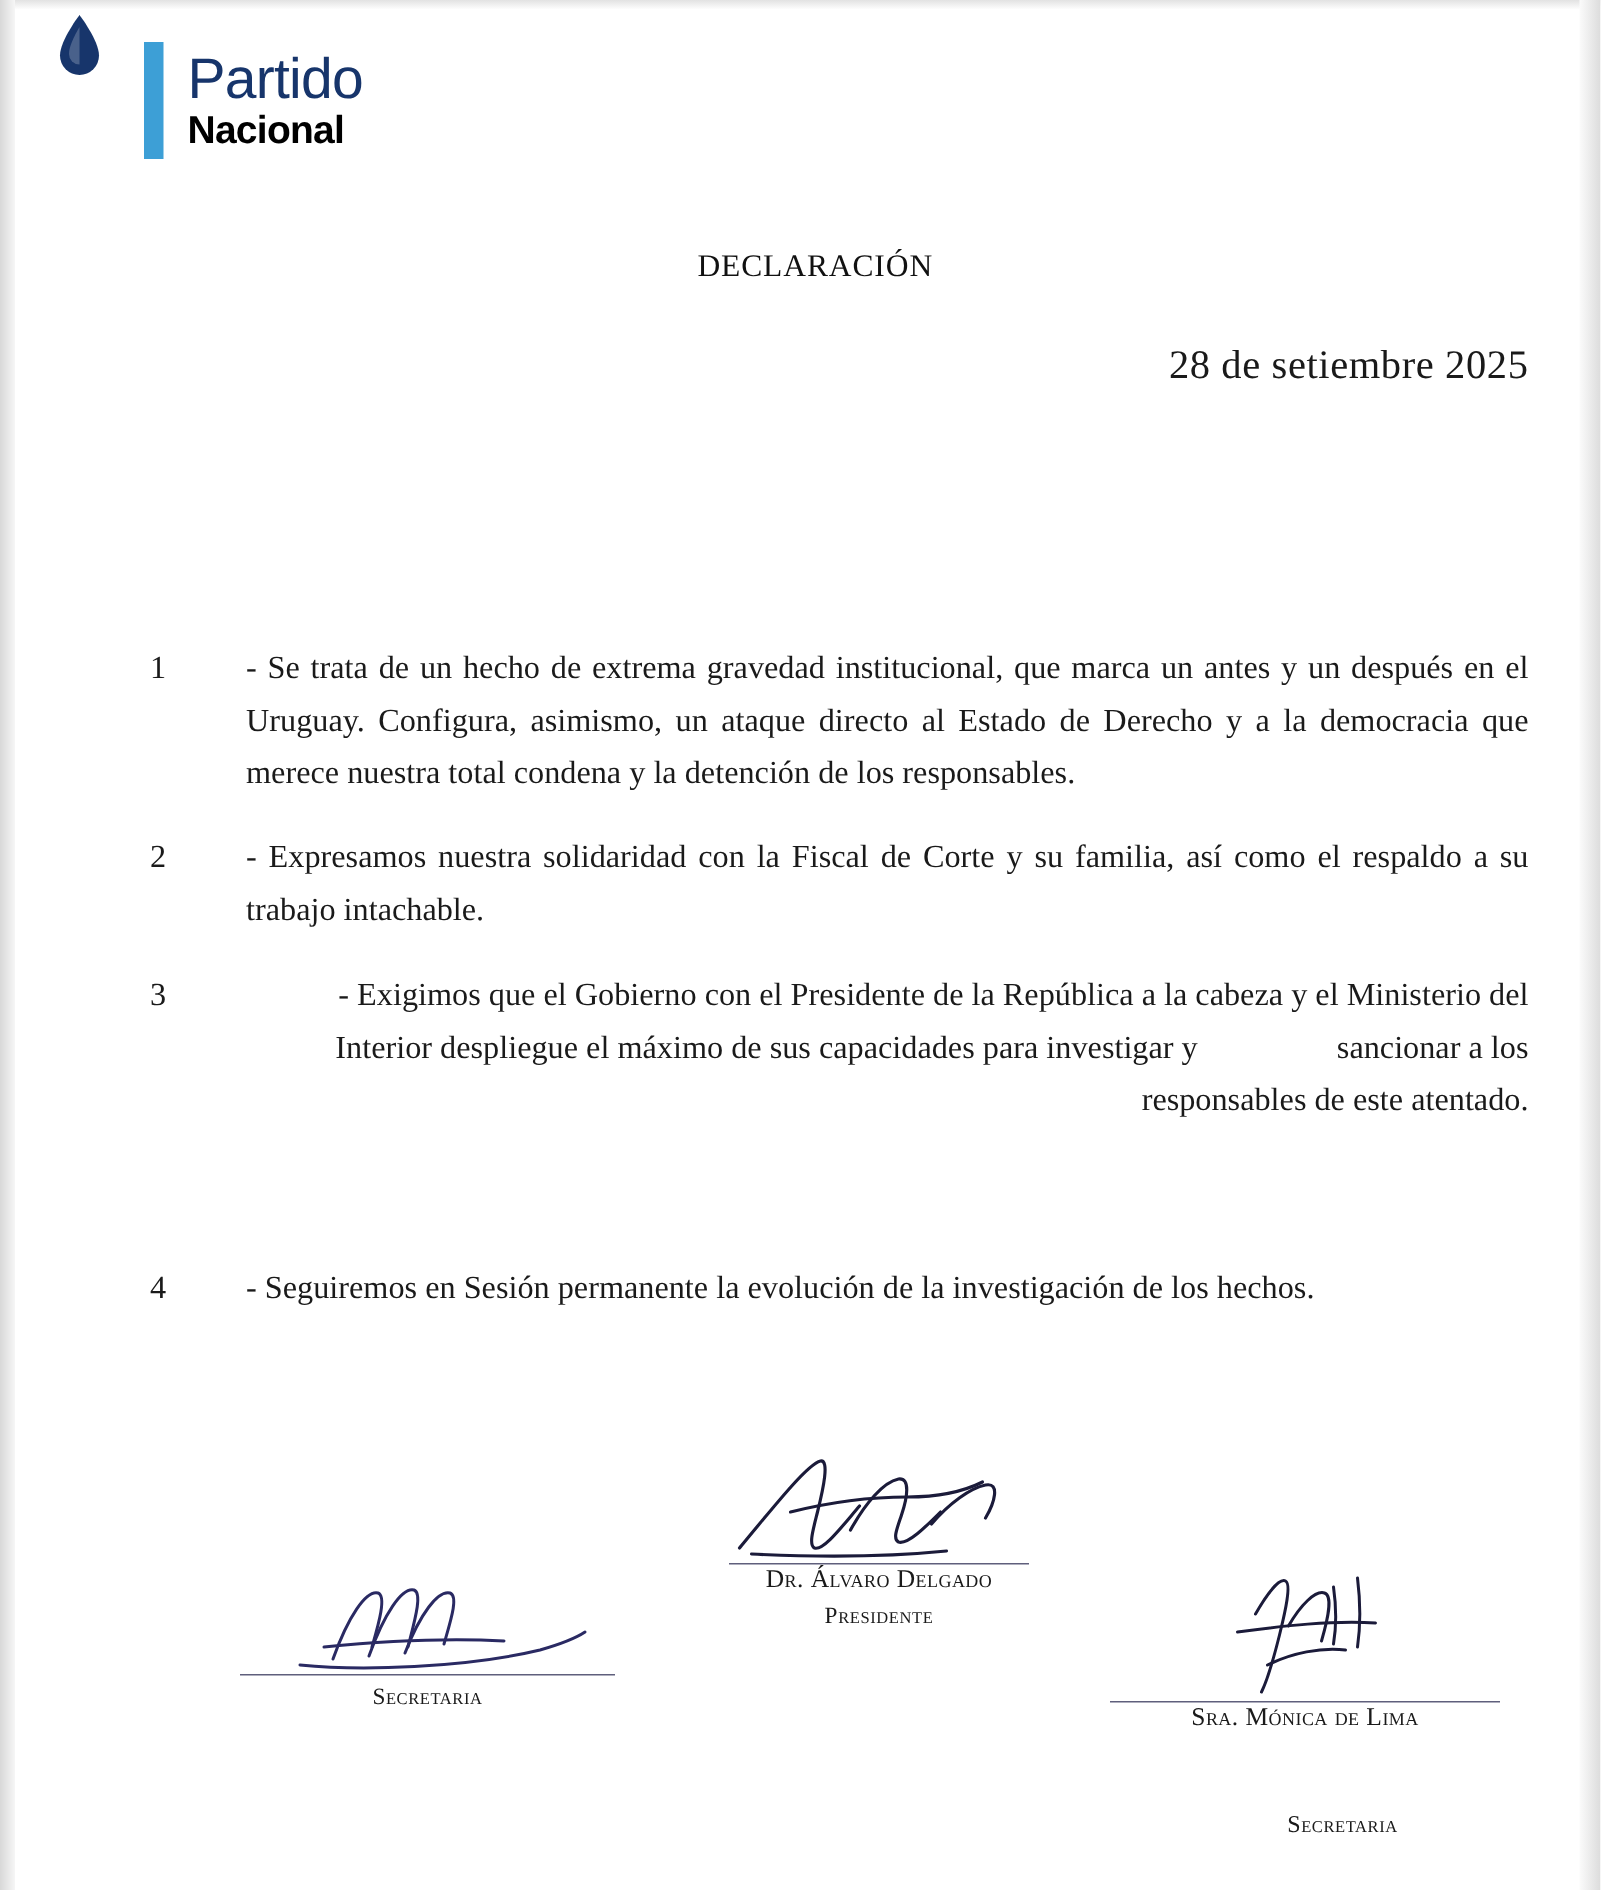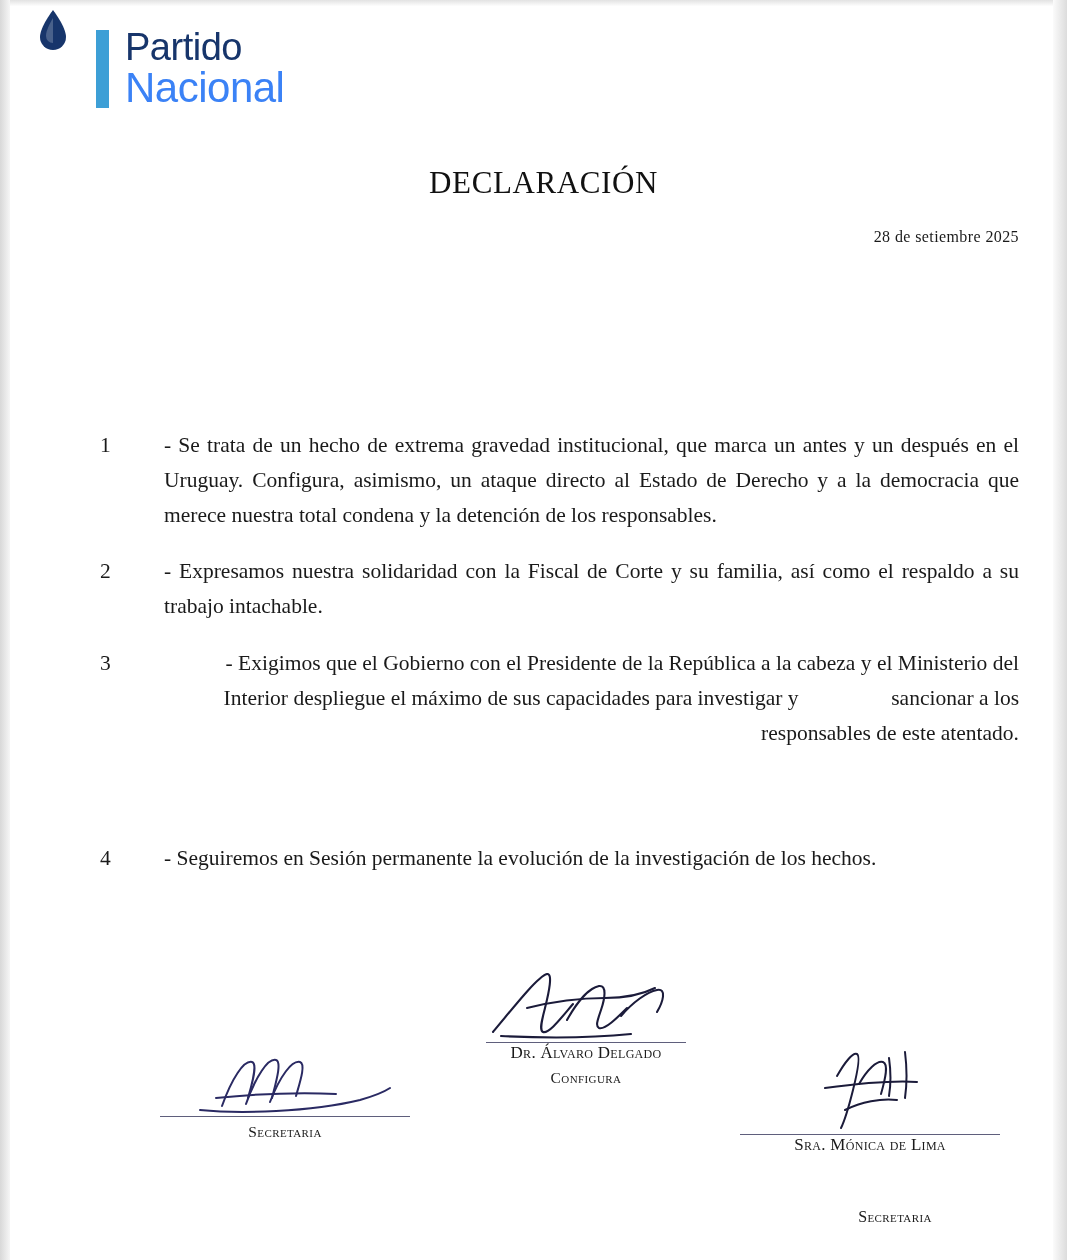--- a/index.html
+++ b/index.html
@@ -71,45 +71,45 @@
     line-height: 1.02;
     font-family: "Liberation Sans", sans-serif;
   }
   .logo-words .line1 {
     font-size: 38px;
     font-weight: 400;
     color: #17356b;
     letter-spacing: -0.5px;
   }
   .logo-words .line2 {
-    font-size: 42px;
-    font-weight: 400;
-    color: #3b82f6;
+    font-size: 26px;
+    font-weight: 700;
+    color: #000000;
     letter-spacing: -0.5px;
   }
 
   
   .doc-title {
     position: absolute;
     left: 0;
     right: 0;
     top: 165px;
     text-align: center;
-    font-size: 31px;
+    font-size: 21px;
     letter-spacing: 0.6px;
     font-family: "Liberation Serif", serif;
     color: #111;
     padding-left: 20px;
   }
 
   .doc-date {
     position: absolute;
     right: 48px;
     top: 228px;
-    font-size: 16px;
+    font-size: 27px;
     letter-spacing: 0.4px;
   }
 
   .intro {
     position: absolute;
     left: 100px;
     right: 48px;
     top: 318px;
     font-size: 21.5px;
     line-height: 1.62;
@@ -273,21 +273,21 @@
       <g fill="none" stroke="#1b1b3a" stroke-width="2.1" stroke-linecap="round">
         <path d="M12 64 C40 30 58 8 66 6 C72 5 68 24 64 40 C61 52 58 62 62 64 C68 66 80 50 92 36"></path>
         <path d="M46 40 C70 34 96 30 124 30 C146 30 162 26 174 20"></path>
         <path d="M86 52 C96 34 108 20 118 18 C126 17 124 30 120 42 C117 51 114 58 118 60 C124 62 136 50 146 40"></path>
         <path d="M140 48 C152 34 166 24 176 22 C186 20 182 34 176 44"></path>
         <path d="M20 68 C60 70 110 70 150 66"></path>
       </g>
     </svg>
     <div class="sig-line"></div>
     <div class="sig-name">Dr. Álvaro Delgado</div>
-    <div class="sig-role">Configura</div>
+    <div class="sig-role">Presidente</div>
   </div>
 
   <div class="sig sig-secretary-left">
     <svg class="scribble" width="250" height="66" viewBox="0 0 250 66" xmlns="http://www.w3.org/2000/svg">
       <g fill="none" stroke="#2a2a63" stroke-width="2" stroke-linecap="round">
         <path d="M62 58 C72 30 84 12 92 14 C98 16 92 36 88 50"></path>
         <path d="M86 56 C96 28 108 10 116 12 C122 14 116 34 112 50"></path>
         <path d="M110 54 C120 28 132 12 140 14 C146 16 140 34 136 48"></path>
         <path d="M40 62 C80 66 150 64 200 52 C214 48 224 44 230 40"></path>
         <path d="M56 50 C96 46 140 44 176 46"></path>

